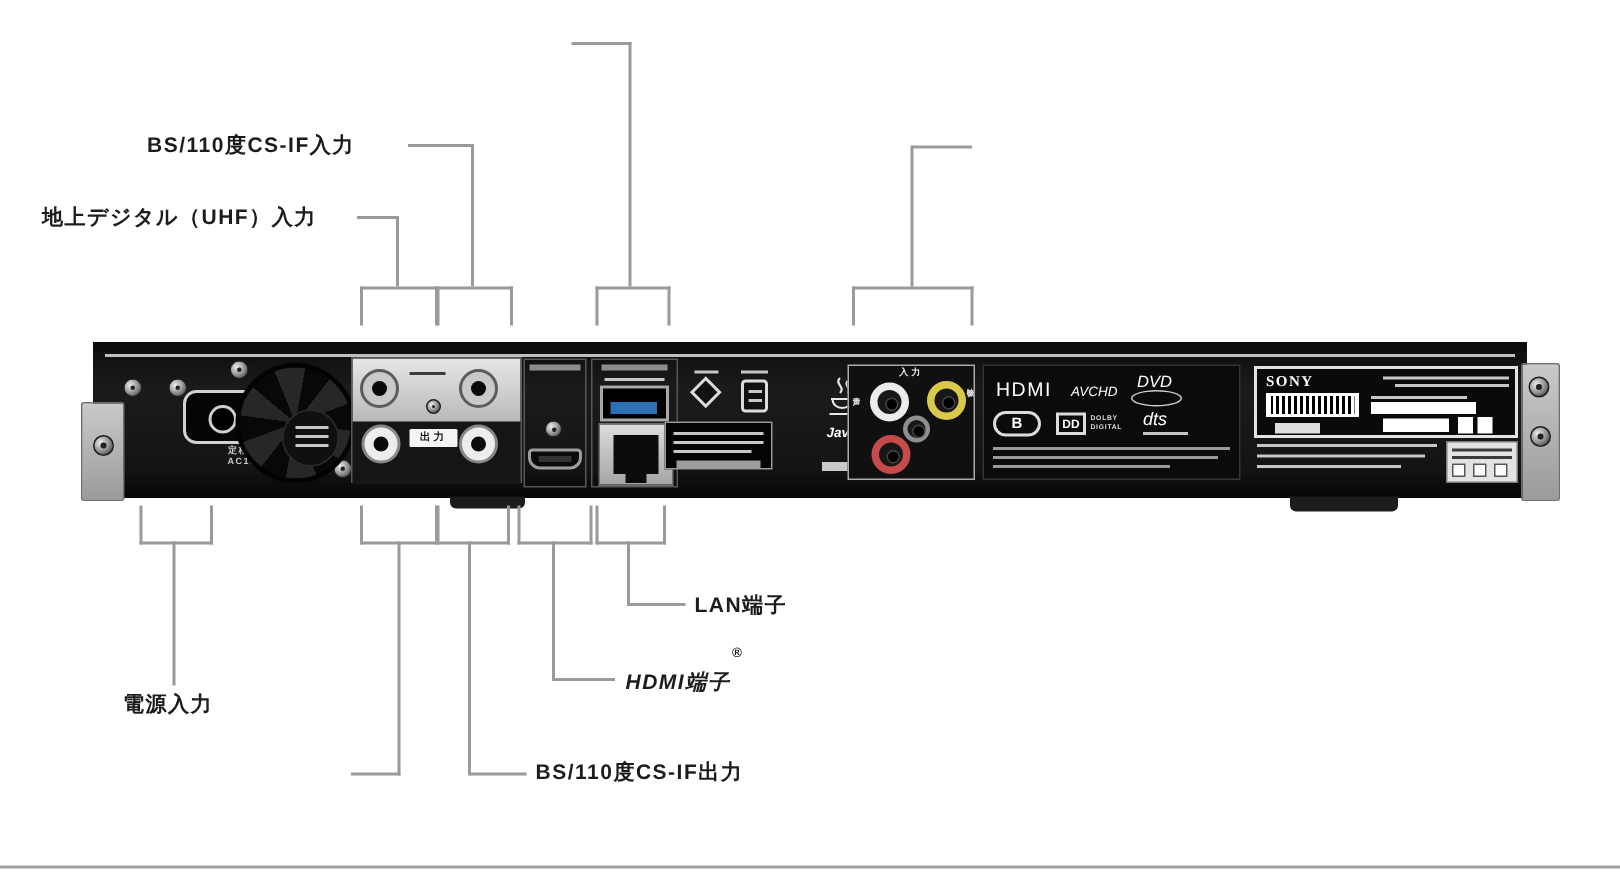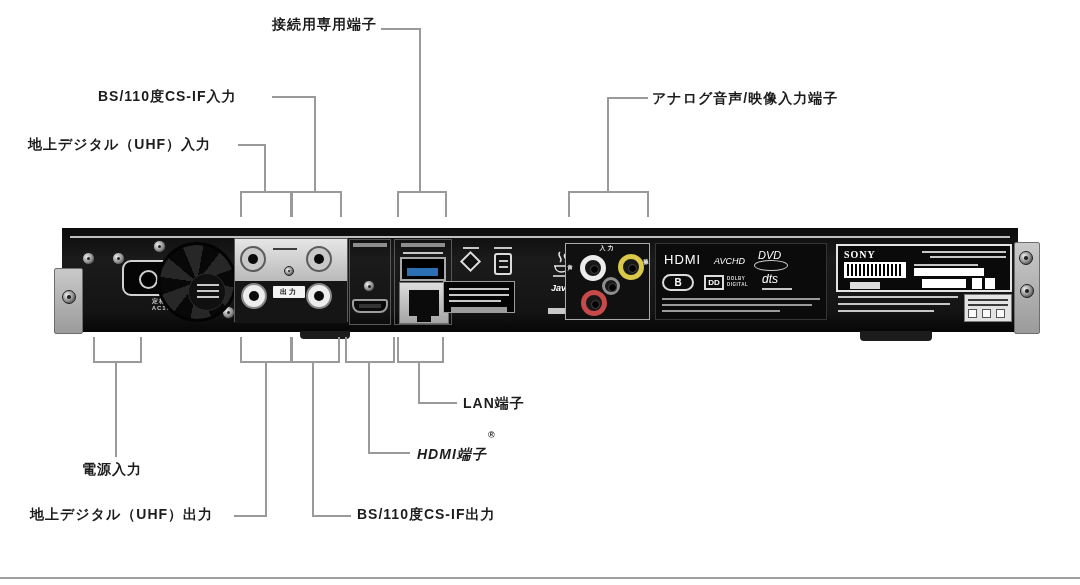--- a/index.html
+++ b/index.html
@@ -95,25 +95,23 @@
   #small-label{position:absolute;left:902px;top:66px;width:48px;height:28px;background:#e3e3e3;border:1px solid #7c7c7c;box-sizing:border-box;}
   .sq{position:absolute;width:9px;height:9px;background:#fafafa;border:1px solid #555;box-sizing:border-box;}
   .darkbar{position:absolute;height:2px;background:#3a3a3a;}
 </style>
 </head>
 <body>
 
 <div id="page">
 
   <div class="lbl" style="right:703px;top:15px;text-align:right;line-height:19px;">
-    <div>接続用専用端子</div>
   </div>
   <div class="lbl" style="left:98px;top:88px;">BS/110度CS-IF入力</div>
   <div class="lbl" style="left:28px;top:136px;">地上デジタル（UHF）入力</div>
-  <div class="lbl" style="left:652px;top:90px;">アナログ音声/映像入力端子</div>
 
   <div class="hline" style="left:381px;top:28px;width:40px;"></div>
   <div class="vline" style="left:419px;top:28px;height:163px;"></div>
   <div class="hline" style="left:272px;top:96px;width:44px;"></div>
   <div class="vline" style="left:314px;top:96px;height:95px;"></div>
   <div class="hline" style="left:238px;top:144px;width:28px;"></div>
   <div class="vline" style="left:264px;top:144px;height:47px;"></div>
   <div class="hline" style="left:608px;top:97px;width:40px;"></div>
   <div class="vline" style="left:607px;top:97px;height:94px;"></div>
 
@@ -267,21 +265,20 @@
   <div class="vline" style="left:265px;top:361px;height:156px;"></div>
   <div class="hline" style="left:234px;top:515px;width:33px;"></div>
   <div class="vline" style="left:312px;top:361px;height:156px;"></div>
   <div class="hline" style="left:313px;top:515px;width:38px;"></div>
   <div class="vline" style="left:368px;top:361px;height:93px;"></div>
   <div class="hline" style="left:369px;top:452px;width:41px;"></div>
   <div class="vline" style="left:418px;top:361px;height:43px;"></div>
   <div class="hline" style="left:419px;top:402px;width:38px;"></div>
 
   <div class="lbl" style="left:82px;top:461px;">電源入力</div>
-  <div class="lbl" style="left:30px;top:506px;">地上デジタル（UHF）出力</div>
   <div class="lbl" style="left:357px;top:506px;">BS/110度CS-IF出力</div>
   <div class="lbl" style="left:417px;top:446px;font-style:italic;">HDMI端子</div>
   <div class="lbl small" style="left:488px;top:430px;">®</div>
   <div class="lbl" style="left:463px;top:395px;">LAN端子</div>
 
   <div class="divider"></div>
 
 </div>
 
 </body></html>

